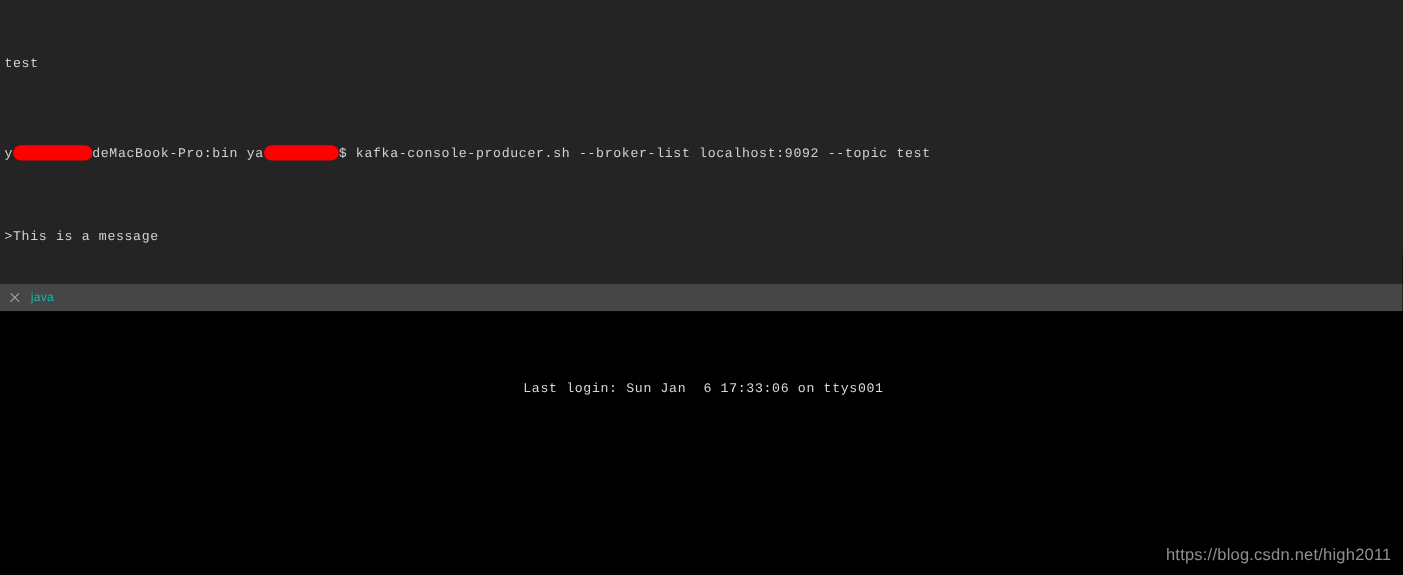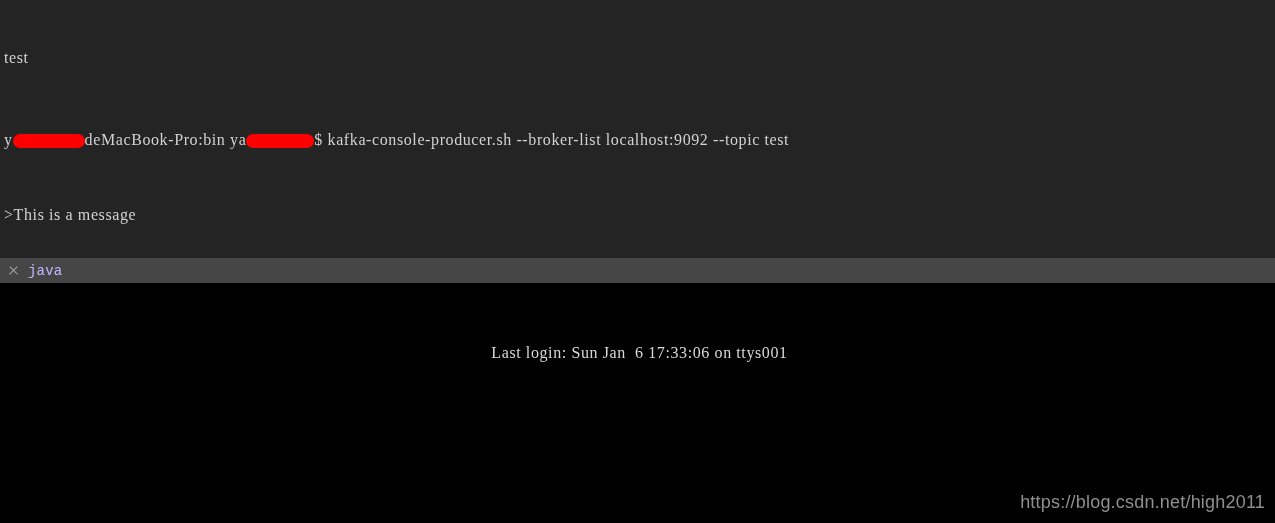--- a/index.html
+++ b/index.html
@@ -10,22 +10,22 @@
   }
   body {
     width: 1275px;
     height: 523px;
     overflow: hidden;
     font-family: "DejaVu Sans Mono", "Liberation Mono", monospace;
   }
 
   
   .term {
-    font-family: Liberation Serif, serif;
-    font-size: 16px;
+    font-family: Liberation Mono, monospace;
+    font-size: 12px;
     line-height: 18.7px;
     letter-spacing: 0.6px;
     white-space: pre;
   }
 
   
   #producer-pane {
     position: absolute;
     left: 0;
     top: 0;
@@ -82,23 +82,23 @@
     position: absolute;
     left: 0;
     top: 5px;
     width: 11px;
     height: 1.4px;
     background: #c9c9c9;
   }
   .close-glyph::before { transform: rotate(45deg); }
   .close-glyph::after  { transform: rotate(-45deg); }
   #tab-label {
-    font-family: Liberation Mono, monospace;
-    font-size: 14px;
-    color: #c4b5fd;
+    font-family: Liberation Sans, sans-serif;
+    font-size: 11px;
+    color: #14b8a6;
     letter-spacing: 0.2px;
   }
 
   
   #consumer-pane {
     position: absolute;
     left: 0;
     top: 283px;
     width: 1275px;
     height: 240px;
@@ -127,21 +127,21 @@
   .redact.r2 { width: 68px; }
   .redact.r3 { width: 56px; }
   .redact.r4 { width: 78px; }
 
   
   #watermark {
     position: absolute;
     right: 10px;
     bottom: 10px;
     font-family: "Liberation Sans", sans-serif;
-    font-size: 18px;
+    font-size: 15px;
     color: #8f8f8f;
     letter-spacing: 0.2px;
     white-space: nowrap;
   }
 </style>
 </head>
 <body>
 
 <div id="producer-pane" class="term">
 

